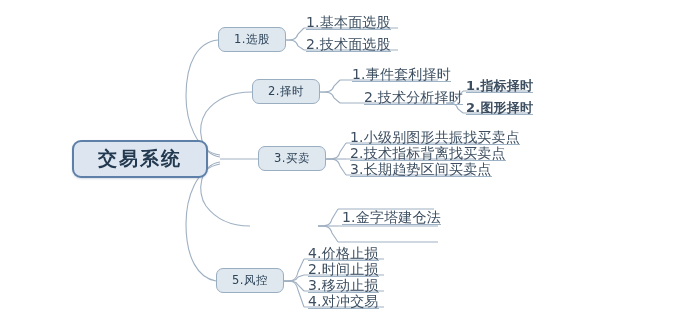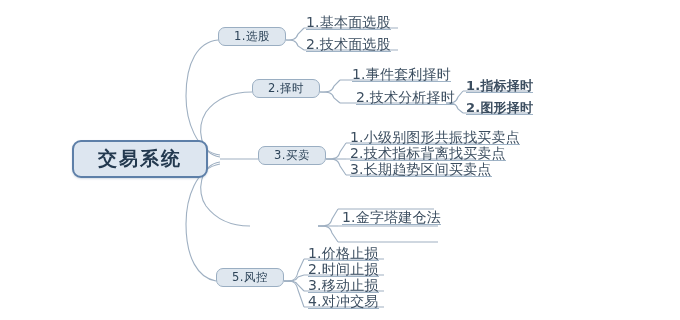--- a/index.html
+++ b/index.html
@@ -46,21 +46,21 @@
     border-radius: 9px;
     color: #23394f;
     font-size: 19px;
     letter-spacing: 2px;
     font-weight: bold;
     box-shadow: 0 1px 2px rgba(90,120,150,0.25);
   }
   
   .branch-node {
     width: 68px;
-    height: 19px;
+    height: 25px;
     background: #dfe7ef;
     border: 1.4px solid #9aaec2;
     border-radius: 7px;
     color: #2c4358;
     font-size: 11.5px;
     letter-spacing: 0.5px;
   }
   
   .leaf {
     position: absolute;
@@ -143,29 +143,29 @@
 
   <div class="node branch-node" style="left:258px; top:146px;">3.买卖</div>
 
 
   <div class="node branch-node" style="left:216px; top:268px;">5.风控</div>
 
   <div class="leaf" style="left:306px; top:17px;">1.基本面选股</div>
   <div class="leaf" style="left:306px; top:39px;">2.技术面选股</div>
 
   <div class="leaf" style="left:352px; top:69px;">1.事件套利择时</div>
-  <div class="leaf" style="left:356px; top:92px;">2.技术分析择时</div>
+  <div class="leaf" style="left:364px; top:92px;">2.技术分析择时</div>
 
   <div class="leaf small" style="left:466px; top:80px;">1.指标择时</div>
   <div class="leaf small" style="left:466px; top:102px;">2.图形择时</div>
 
   <div class="leaf" style="left:350px; top:132px;">1.小级别图形共振找买卖点</div>
   <div class="leaf" style="left:350px; top:148px;">2.技术指标背离找买卖点</div>
   <div class="leaf" style="left:350px; top:164px;">3.长期趋势区间买卖点</div>
 
   <div class="leaf" style="left:342px; top:212px;">1.金字塔建仓法</div>
 
-  <div class="leaf" style="left:308px; top:248px;">1.价格止损</div>
+  <div class="leaf" style="left:308px; top:248px;">4.价格止损</div>
   <div class="leaf" style="left:308px; top:264px;">2.时间止损</div>
   <div class="leaf" style="left:308px; top:280px;">3.移动止损</div>
   <div class="leaf" style="left:308px; top:296px;">4.对冲交易</div>
 
 </div>
 
 </body></html>

